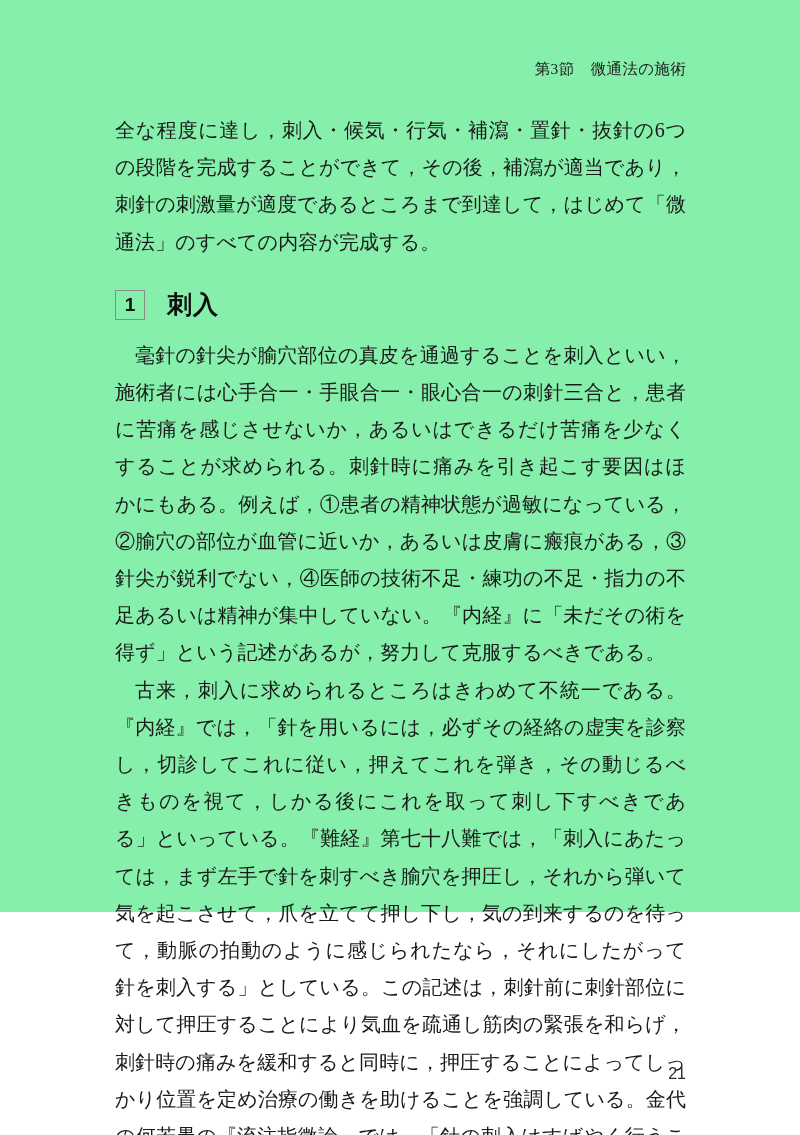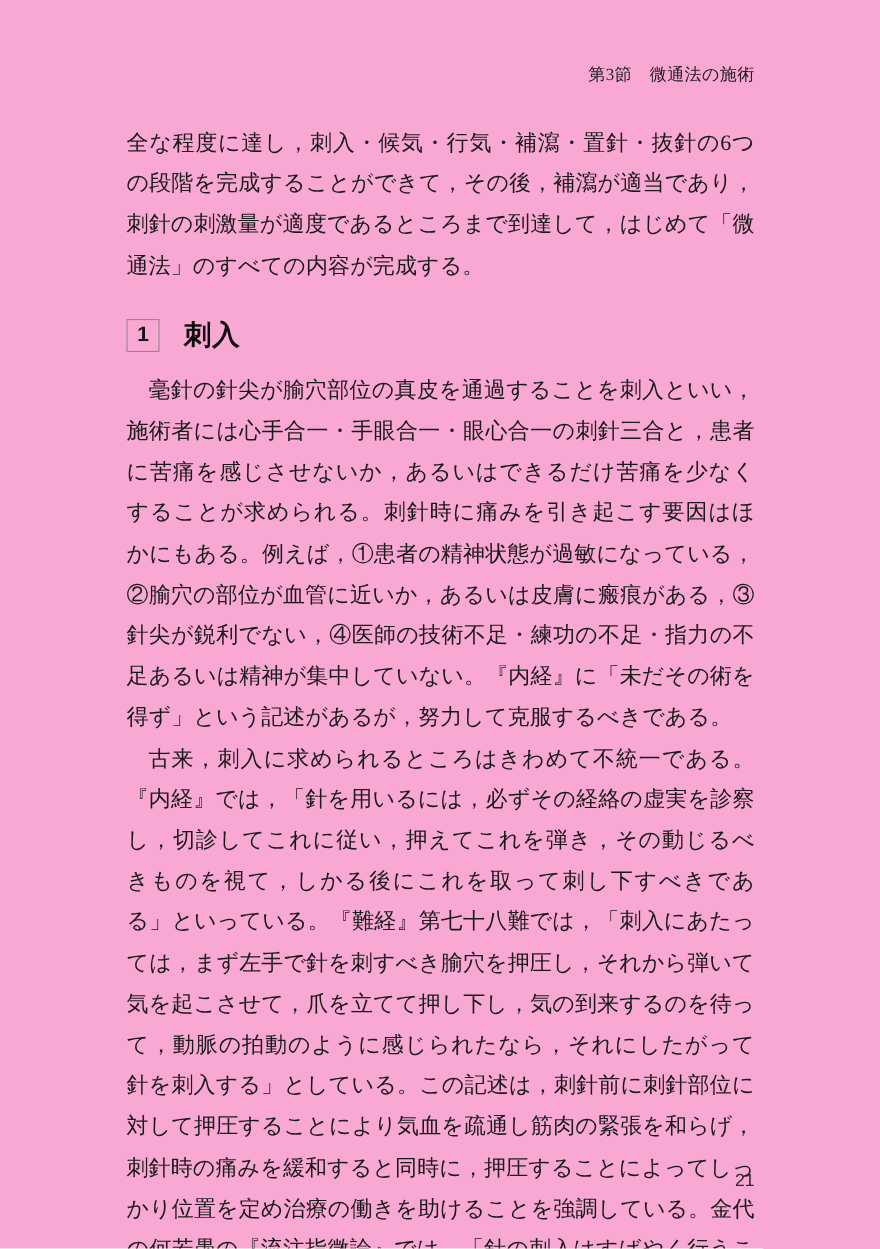--- a/index.html
+++ b/index.html
@@ -14,22 +14,22 @@
     position: relative;
     font-family: "Liberation Serif", "DejaVu Serif", serif;
     color: #1a1a1a;
     overflow: hidden;
   }
 
   .page {
     position: absolute;
     inset: 0;
     width: 800px;
-    height: 1135px;
-    background: #f9a8d4;
+    height: 912px;
+    background: #86efac;
   }
 
   
   .running-head {
     position: absolute;
     top: 60px;
     left: 115px;
     right: 114px;
     text-align: right;
     font-size: 15.5px;

